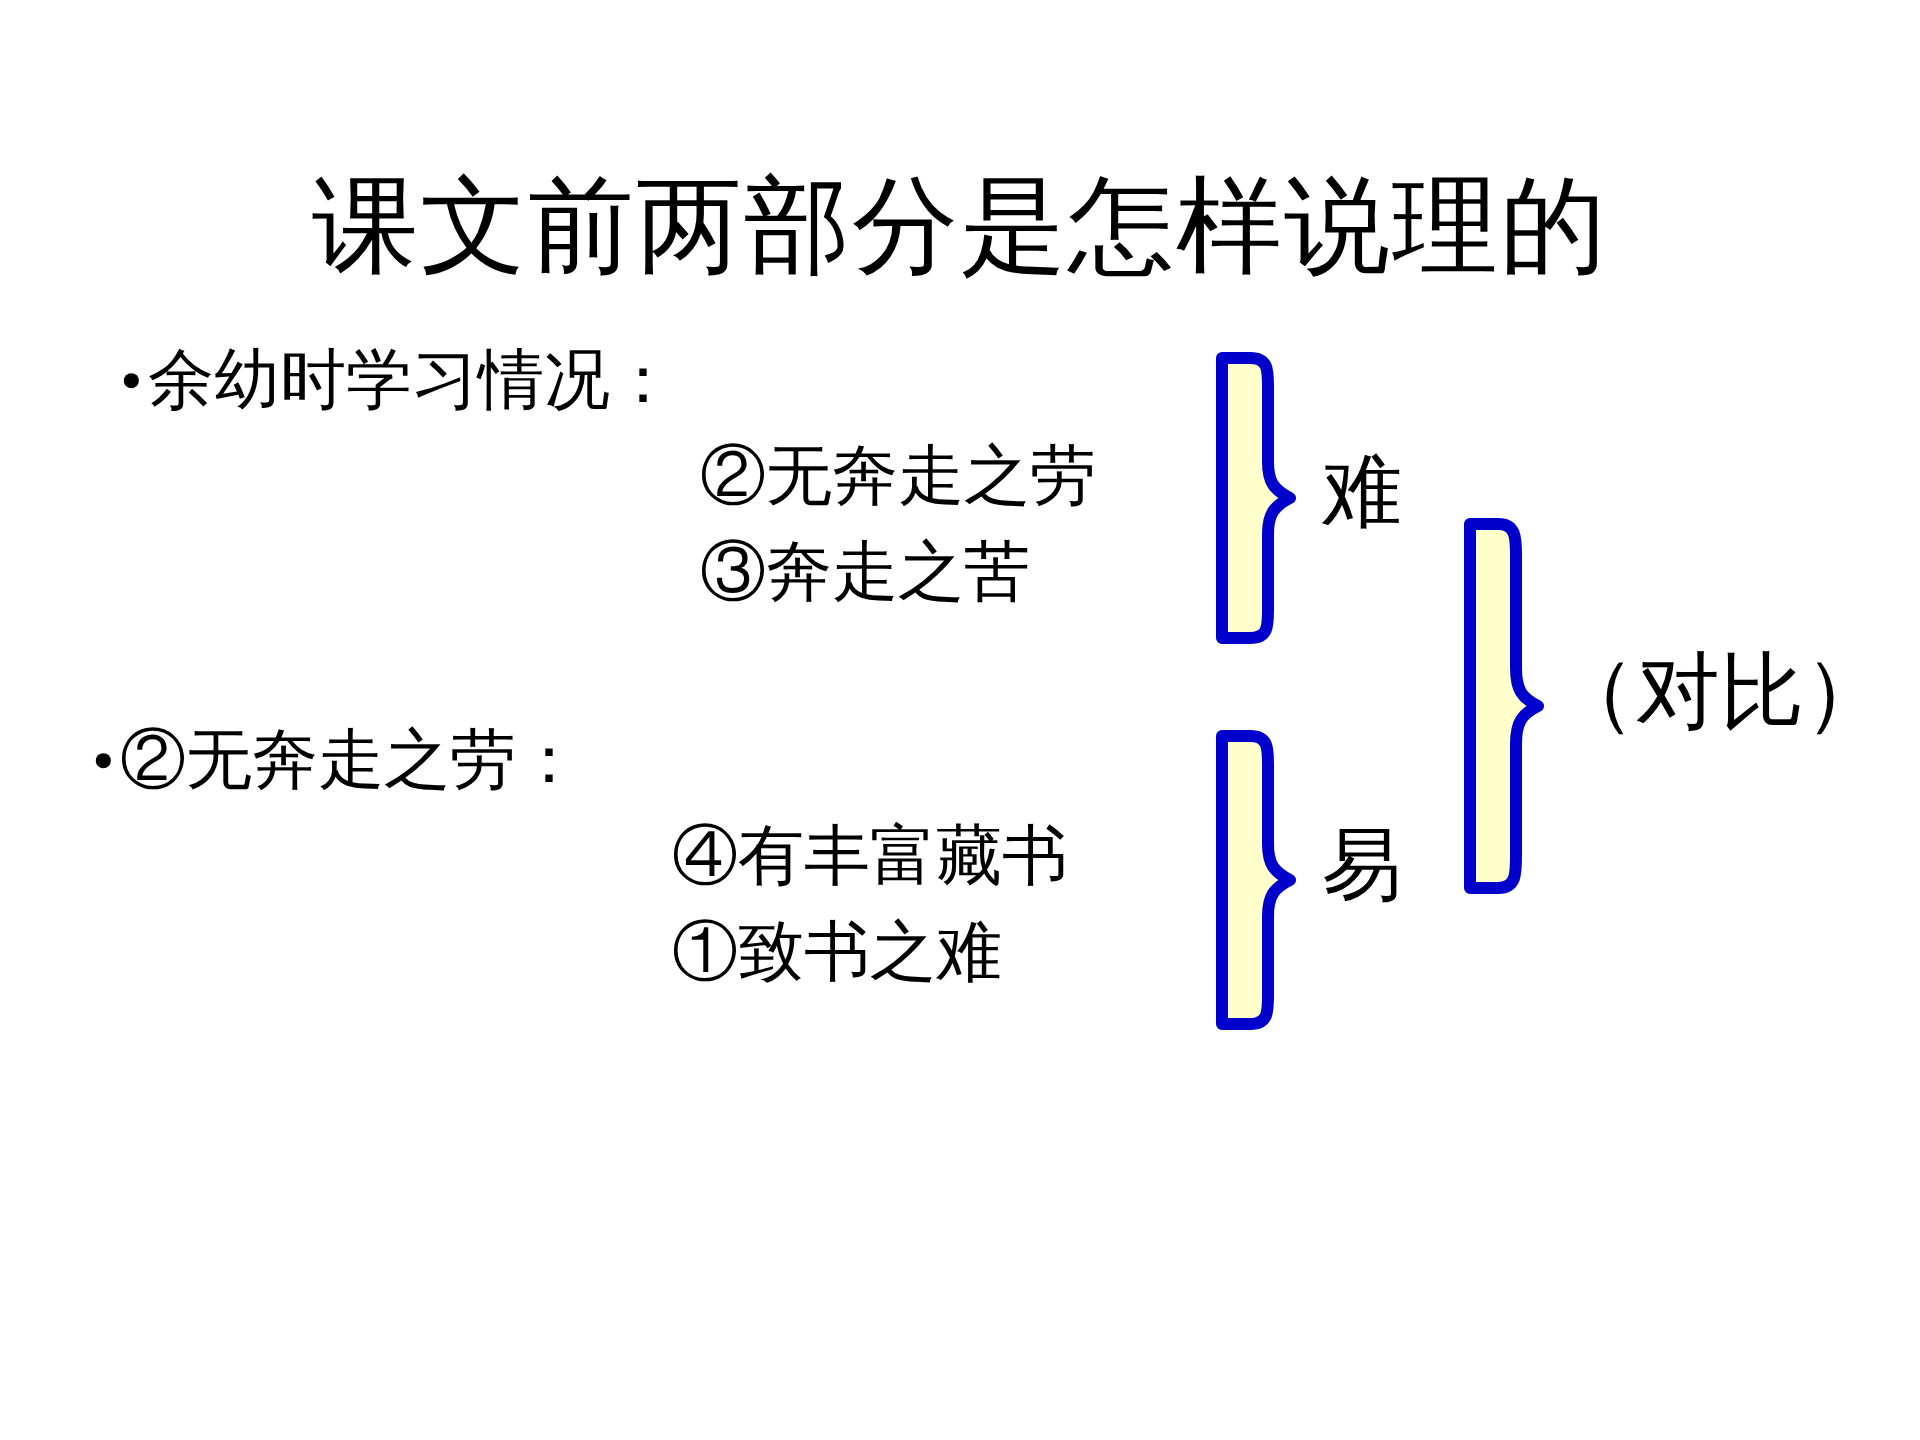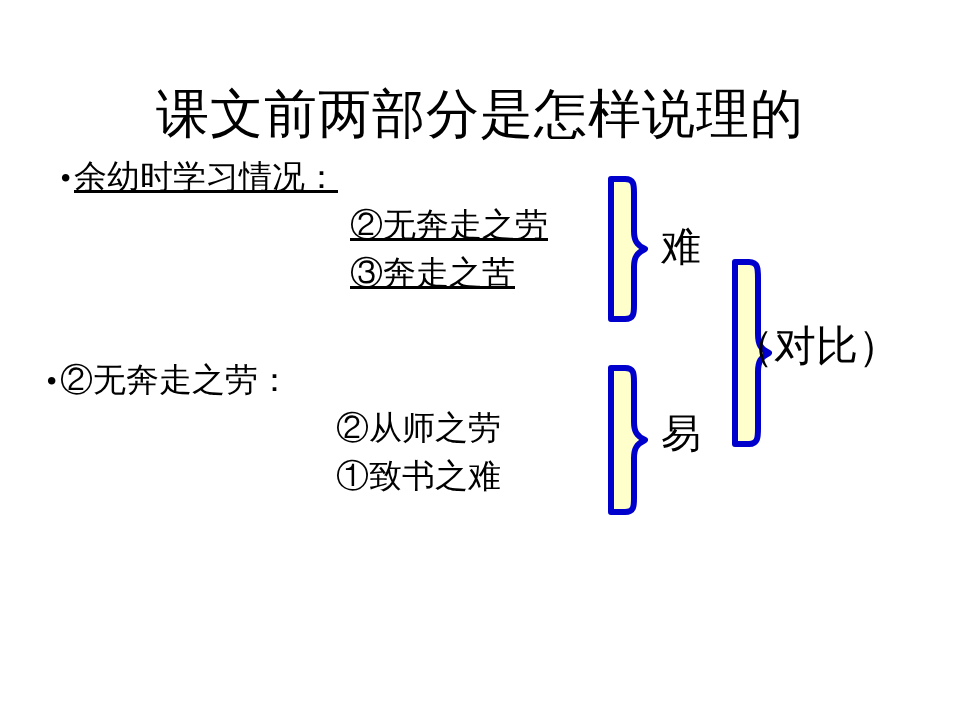--- a/index.html
+++ b/index.html
@@ -36,21 +36,21 @@
   }
 
   
   .group {
     position: absolute;
     color: #000000;
     font-size: 33px;
     line-height: 48px;
     white-space: nowrap;
   }
-  #group-1 { left: 58px; top: 153px; text-decoration: underline; }
+  #group-1 { left: 58px; top: 166px; }
   #group-2 { left: 44px; top: 356px; }
 
   .group-row {
     display: flex;
     align-items: baseline;
     height: 48px;
   }
   .lead-cell {
     display: inline-block;
     white-space: nowrap;
@@ -82,21 +82,21 @@
   
   .brace-label {
     position: absolute;
     color: #000000;
     font-size: 40px;
     line-height: 46px;
     white-space: nowrap;
   }
   #label-difficult { left: 661px; top: 223px; }
   #label-easy      { left: 661px; top: 410px; }
-  #label-contrast  { left: 732px; top: 323px; font-size: 42px; text-align: right; }
+  #label-contrast  { left: 776px; top: 323px; font-size: 42px; text-align: right; }
 </style>
 </head>
 <body>
 
 <div id="slide">
 
   <div id="slide-title">课文前两部分是怎样说理的</div>
 
   <div class="group" id="group-1">
 
@@ -128,21 +128,21 @@
     <div class="group-row">
       <span class="lead-cell">
         <span class="bullet-mark">•</span><span>②无奔走之劳：</span>
       </span>
     </div>
 
     <div class="group-row">
       <span class="lead-cell spacer">
         <span class="bullet-mark">•</span><span>诸生的学习条件：</span>
       </span>
-      <span class="item-cell">②从师之劳</span>
+      <span class="item-cell">④有丰富藏书</span>
     </div>
 
     <div class="group-row">
       <span class="lead-cell spacer">
         <span class="bullet-mark">•</span><span>诸生的学习条件：</span>
       </span>
       <span class="item-cell">①致书之难</span>
     </div>
 
 

